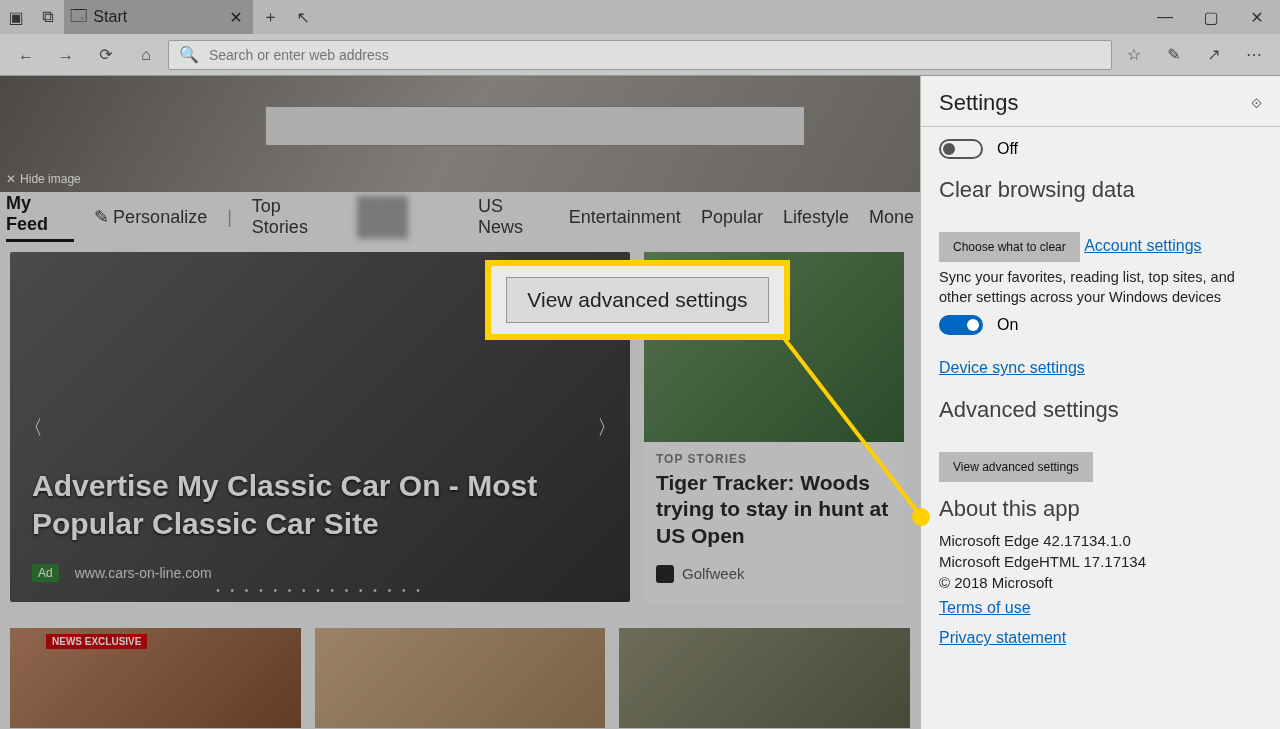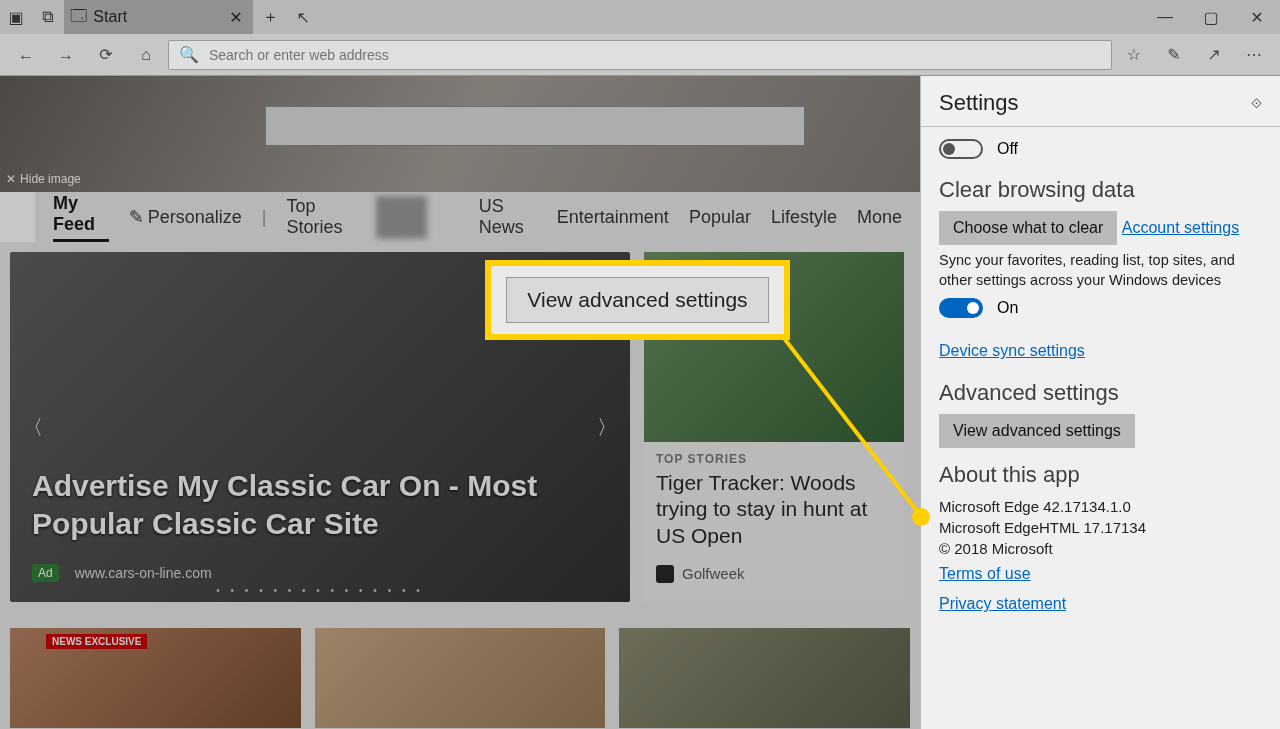--- a/index.html
+++ b/index.html
@@ -16,56 +16,56 @@
   
   .toolbar { height: 42px; background:#c6c7c7; display:flex; align-items:center; gap:4px; padding:0 8px; border-bottom:1px solid #999; }
   .nav-btn { width:36px; height:32px; display:flex; align-items:center; justify-content:center; color:#444; }
   .addr { flex:1; height:30px; background:#dedfdf; border:1px solid #9a9a9a; display:flex; align-items:center; padding:0 10px; gap:10px; color:#555; border-radius:2px; }
   .addr input { flex:1; border:none; background:transparent; outline:none; color:#555; font-size:14px; }
   
   .content { position:absolute; top:76px; left:0; width:920px; height:653px; filter: brightness(.78) contrast(.95); }
   .hero { height:116px; background: linear-gradient(120deg,#5e5a55,#a69f98,#7f7a74); position:relative; }
   .hero-search { position:absolute; left:265px; top:30px; width:540px; height:40px; background:#e1e1e1; border:1px solid #888; }
   .hide-img { position:absolute; left:6px; bottom:6px; color:#fff; font-size:12px; display:flex; align-items:center; gap:4px; }
-  .feedbar { height:50px; background:#eee; display:flex; align-items:center; gap:20px; padding:0 18px; font-size:18px; color:#333;margin-left:35px; }
+  .feedbar { height:50px; background:#eee; display:flex; align-items:center; gap:20px; padding:0 6px; font-size:18px; color:#333; }
   .feedbar .active { font-weight:700; color:#111; border-bottom:3px solid #111; padding-bottom:4px; }
   .feedbar .item { display:flex; align-items:center; gap:4px; cursor:pointer; }
   .feedbar .sep { color:#999; }
   .tile-row { display:flex; gap:14px; padding:10px; background:#eee; }
   .tile-main { width:620px; height:350px; background:linear-gradient(135deg,#5c5c5c,#2b2b2b); position:relative; color:#fff; border-radius:2px; overflow:hidden; }
   .tile-main .headline { position:absolute; left:22px; bottom:60px; font-size:30px; font-weight:600; line-height:1.25; text-shadow:0 1px 3px #000; max-width:560px; }
   .tile-main .adrow { position:absolute; left:22px; bottom:20px; font-size:14px; color:#ddd; display:flex; gap:16px; align-items:center; }
   .ad-badge { background:#2e7d32; color:#fff; font-size:12px; padding:2px 6px; border-radius:3px; }
   .carousel-arrow { position:absolute; top:50%; transform:translateY(-50%); color:#fff; font-size:20px; padding:8px; }
   .carousel-arrow.left { left:5px; } .carousel-arrow.right { right:5px; }
   .dots { position:absolute; bottom:6px; left:50%; transform:translateX(-50%); color:#ccc; font-size:10px; letter-spacing:4px; }
   .tile-side { width:260px; height:350px; background:#f3f3f3; display:flex; flex-direction:column; }
   .tile-side .img { height:190px; background:linear-gradient(135deg,#6a8f60,#2f5d2f); }
   .tile-side .cat { color:#777; font-size:12px; font-weight:700; letter-spacing:1px; padding:10px 12px 4px; }
-  .tile-side .title { font-size:21px; font-weight:400; color:#222; padding:0 12px; line-height:1.25; }
+  .tile-side .title { font-size:21px; font-weight:700; color:#222; padding:0 12px; line-height:1.25; }
   .tile-side .src { display:flex; align-items:center; gap:8px; padding:16px 12px; color:#555; font-size:15px; }
   .src-icon { width:18px; height:18px; background:#222; border-radius:3px; }
   .thumb-row { display:flex; gap:14px; padding:16px 10px; background:#eee; }
   .thumb { flex:1; height:100px; background:#888; position:relative; }
   .thumb.t1 { background:linear-gradient(135deg,#b98060,#7a4a2a); }
   .thumb.t2 { background:linear-gradient(135deg,#c9a884,#9a7a54); }
   .thumb.t3 { background:linear-gradient(135deg,#8a8a70,#5a5a45); }
   .thumb .badge { position:absolute; top:6px; left:36px; background:#c00; color:#fff; font-size:10px; padding:2px 6px; font-weight:700; }
   
   .settings { position:absolute; top:76px; right:0; width:360px; height:653px; background:#f0f0f0; border-left:1px solid #bbb; padding:14px 18px 10px; overflow:hidden; }
   .settings h1 { font-weight:400; font-size:22px; color:#222; display:flex; justify-content:space-between; align-items:center;text-align:right; }
   .pin-icon { font-size:14px; color:#555; }
   .hr { border-top:1px solid #c2c2c2; margin:10px -18px 12px; }
   .toggle-row { display:flex; align-items:center; gap:14px; margin:8px 0 18px; }
   .toggle { width:44px; height:20px; border-radius:10px; position:relative; border:2px solid #555; cursor:pointer; }
   .toggle .knob { width:12px; height:12px; background:#555; border-radius:50%; position:absolute; top:2px; left:2px; }
   .toggle.on { background:#0067c0; border-color:#0067c0; }
   .toggle.on .knob { background:#fff; left:auto; right:2px; }
   .settings h2 { font-size:22px; font-weight:400; color:#404040; margin:14px 0 8px; }
-  .btn { background:#b9b9b9; color:#111; border:none; padding:8px 14px; font-size:16px; cursor:pointer; }
+  .btn { background:#b9b9b9; color:#111; border:none; padding:8px 14px; font-size:12px; cursor:pointer;margin-top:21px; }
   .btn.wide { display:inline-block; }
   .link { color:#0067c0; text-decoration:underline; font-size:16px; cursor:pointer; display:inline-block; margin:6px 0; }
   .desc { color:#222; font-size:14.5px; line-height:1.35; margin:6px 0 8px; }
   .about { font-size:15px; color:#222; line-height:1.4; }
   
   .callout { position:absolute; top:260px; left:485px; width:305px; height:80px; border:6px solid #ffcf00; background:#eaeaea; display:flex; align-items:center; justify-content:center; z-index:10; }
   .callout-inner { background:#d9d9d9; border:1px solid #999; padding:10px 20px; font-size:21px; color:#222; }
   svg.line { position:absolute; top:310px; left:760px; width:180px; height:220px; z-index:9; pointer-events:none; }
   .target-dot { position:absolute; top:508px; left:912px; width:18px; height:18px; background:#ffcf00; border-radius:50%; z-index:11; }
 </style>

